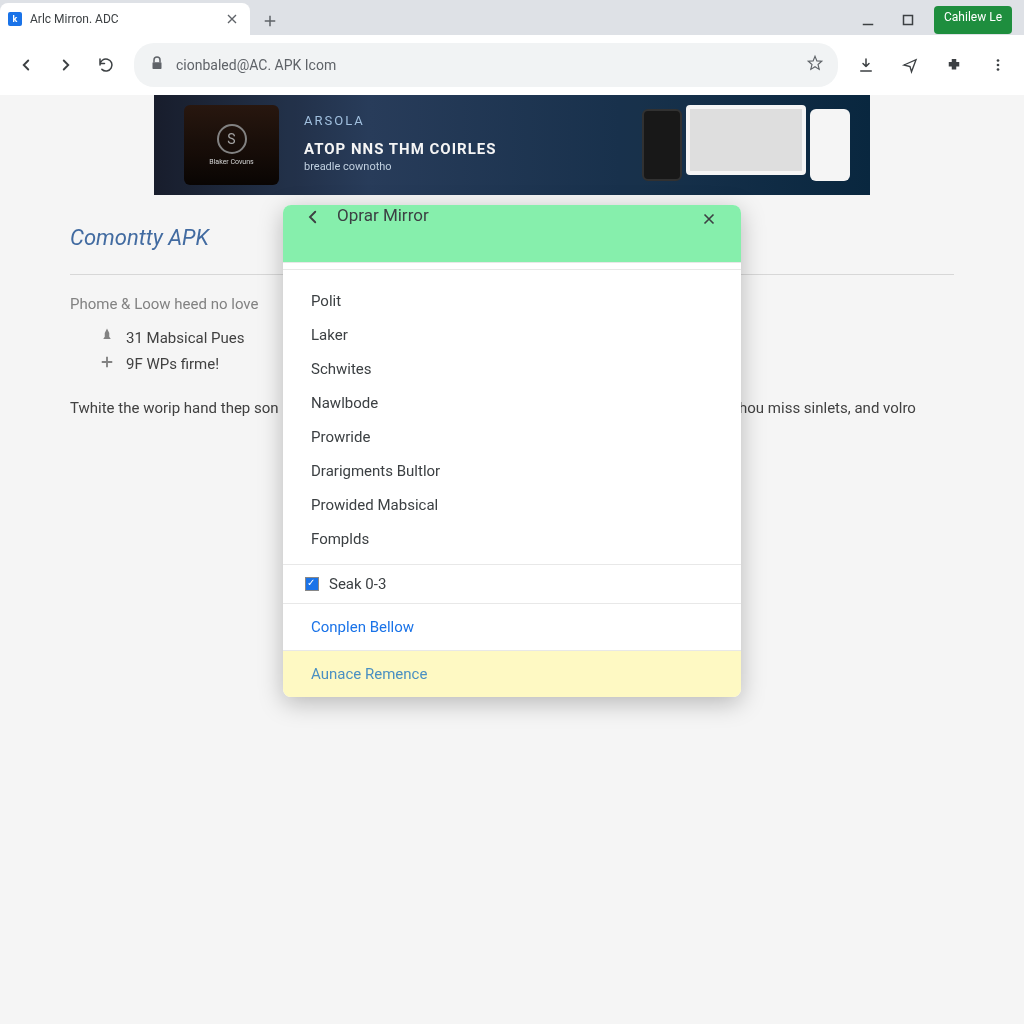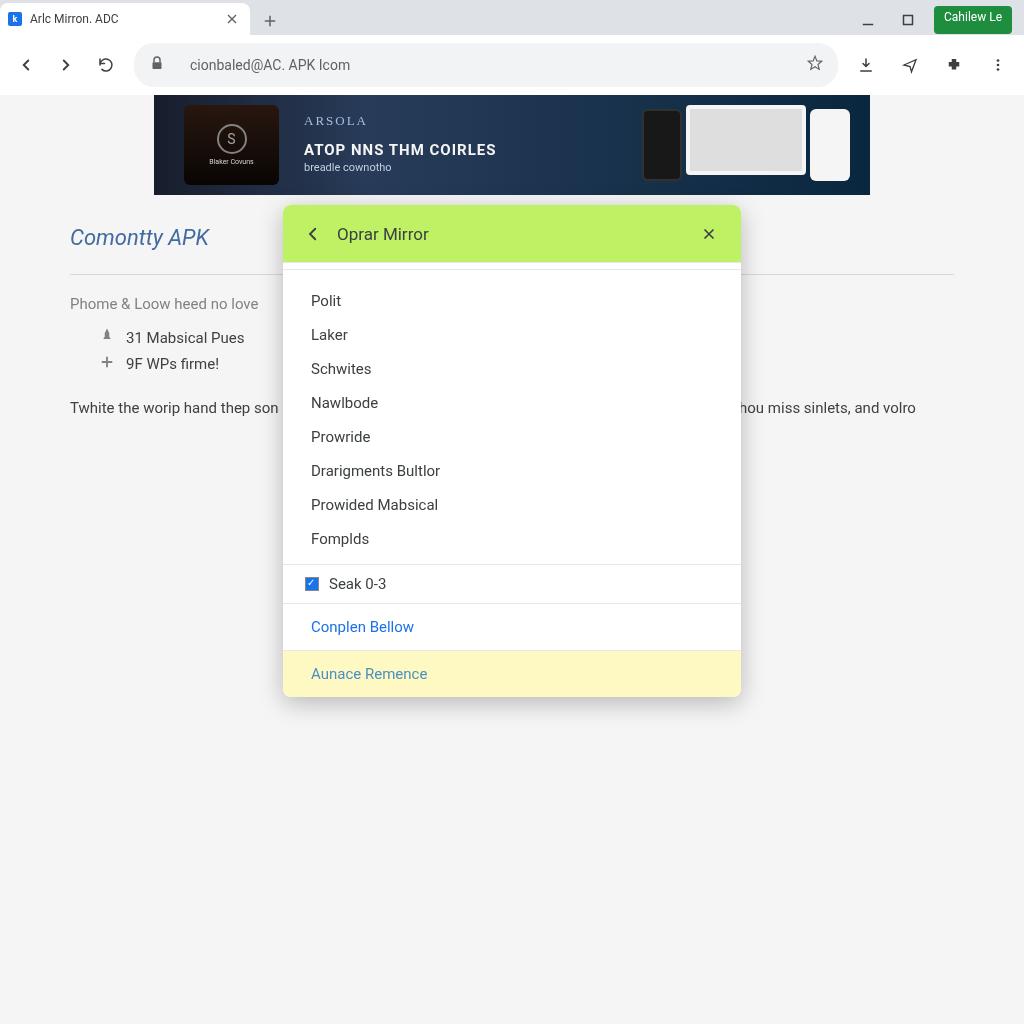--- a/index.html
+++ b/index.html
@@ -12,55 +12,55 @@
 .tab-icon { width: 14px; height: 14px; background: #1a73e8; border-radius: 2px; color: #fff; font-size: 9px; display: inline-flex; align-items: center; justify-content: center; font-weight: bold; }
 .tab-title { font-size: 12px; color: #3c4043; flex: 1; }
 .tab-close { width: 16px; height: 16px; display: inline-flex; align-items: center; justify-content: center; color: #5f6368; cursor: pointer; }
 .tab-new { width: 28px; height: 28px; display: inline-flex; align-items: center; justify-content: center; color: #5f6368; margin-left: 6px; cursor: pointer; }
 .window-controls { position: absolute; right: 8px; top: 6px; display: flex; gap: 12px; }
 .win-btn { width: 28px; height: 28px; display: inline-flex; align-items: center; justify-content: center; color: #3c4043; cursor: pointer; }
 .update-badge { background: #1e8e3e; color: #fff; padding: 4px 10px; border-radius: 4px; font-size: 12px; margin-right: 4px; }
 
 .toolbar { background: #fff; height: 60px; display: flex; align-items: center; padding: 0 8px; gap: 4px; }
 .nav-btn { width: 36px; height: 36px; border-radius: 50%; display: inline-flex; align-items: center; justify-content: center; color: #3c4043; cursor: pointer; }
-.omnibox { flex: 1; background: #f1f3f4; border-radius: 20px; height: 44px; display: flex; align-items: center; padding: 0 14px; gap: 24px; margin: 0 6px; max-width: 720px; }
+.omnibox { flex: 1; background: #f1f3f4; border-radius: 20px; height: 44px; display: flex; align-items: center; padding: 0 14px; gap: 10px; margin: 0 6px; max-width: 720px; }
 .lock-icon { color: #5f6368; }
 .url { color: #5f6368; font-size: 14px; }
 .omni-star { margin-left: auto; color: #5f6368; cursor: pointer; }
 .action-icons { display: flex; align-items: center; gap: 8px; margin-left: auto; }
 .action-btn { width: 36px; height: 36px; border-radius: 50%; display: inline-flex; align-items: center; justify-content: center; color: #3c4043; cursor: pointer; }
 
 
 .page { background: #fff; height: calc(100% - 95px); overflow: hidden; }
 .banner { height: 100px; background: linear-gradient(90deg, #1a1f2e 0%, #2a3f5e 30%, #0a2942 100%); display: flex; align-items: center; position: relative; margin: 0 auto; width: 716px; }
 .banner-left { position: absolute; left: 30px; top: 10px; width: 95px; height: 80px; background: linear-gradient(180deg, #2a1810 0%, #0a0604 100%); border-radius: 6px; display: flex; flex-direction: column; align-items: center; justify-content: center; }
 .banner-logo { width: 30px; height: 30px; border: 2px solid #888; border-radius: 50%; display: flex; align-items: center; justify-content: center; color: #aaa; font-size: 14px; }
 .banner-left-label { font-size: 7px; color: #ddd; margin-top: 4px; }
 .banner-text { position: absolute; left: 150px; top: 18px; }
-.banner-brand { color: #a8c8e8; font-size: 13px; letter-spacing: 2px; font-family: Liberation Serif, serif; }
+.banner-brand { color: #a8c8e8; font-size: 13px; letter-spacing: 2px; }
 .banner-headline { color: #fff; font-size: 15px; font-weight: bold; letter-spacing: 1px; margin-top: 12px; }
 .banner-sub { color: #c8d8e8; font-size: 11px; margin-top: 2px; }
 .banner-devices { position: absolute; right: 20px; top: 10px; display: flex; gap: 4px; }
 .device-laptop { width: 120px; height: 70px; background: #e8e8e8; border-radius: 4px; border: 4px solid #fff; }
 .device-phone { width: 40px; height: 72px; background: #1a1a1a; border-radius: 6px; border: 2px solid #333; margin-top: 4px; }
 .device-phone2 { width: 40px; height: 72px; background: #fff; border-radius: 6px; margin-top: 4px; }
 
 .content { padding: 30px 70px; }
 .page-title { color: #4570a8; font-size: 22px; font-weight: 400; margin-bottom: 24px; font-style: italic; }
 hr.divider { border: none; border-top: 1px solid #e0e0e0; margin-bottom: 20px; }
 .subhead { color: #888; font-size: 15px; margin-bottom: 14px; }
 .list { list-style: none; padding-left: 28px; }
 .list li { color: #444; font-size: 15px; margin-bottom: 4px; display: flex; align-items: center; gap: 10px; }
 .list-icon { color: #888; }
 .body-text { color: #444; font-size: 15px; line-height: 1.5; margin-top: 22px; max-width: 870px; }
 
 
 .dialog-overlay { position: absolute; inset: 95px 0 0 0; background: rgba(0,0,0,0.04); z-index: 100; }
 .dialog { position: absolute; left: 283px; top: 205px; width: 458px; background: #fff; border-radius: 8px; box-shadow: 0 6px 24px rgba(0,0,0,0.25); z-index: 200; overflow: hidden; }
-.dialog-header { height: 58px; display: flex; align-items: center; padding: 0 18px; border-bottom: 1px solid #e8e8e8; background: #bef264; }
+.dialog-header { height: 58px; display: flex; align-items: flex-start; padding: 0 18px; border-bottom: 1px solid #e8e8e8; background: #86efac; }
 .dialog-back { width: 24px; height: 24px; display: inline-flex; align-items: center; justify-content: center; color: #3c4043; cursor: pointer; margin-right: 12px; }
 .dialog-title { font-size: 17px; color: #3c4043; }
 .dialog-close { width: 28px; height: 28px; display: inline-flex; align-items: center; justify-content: center; color: #3c4043; cursor: pointer; margin-left: auto; font-size: 20px; }
 .dialog-list { padding: 8px 0; }
 .dialog-item { padding: 8px 28px; font-size: 15px; color: #3c4043; cursor: pointer; }
 .dialog-sep { border-top: 1px solid #e8e8e8; margin: 6px 0; }
 .dialog-check { padding: 10px 22px; display: flex; align-items: center; gap: 10px; font-size: 15px; color: #3c4043; border-top: 1px solid #e8e8e8; }
 .checkbox { width: 14px; height: 14px; border: 1px solid #888; background: #1a73e8; display: inline-block; position: relative; }
 .checkbox::after { content: "✓"; color: #fff; font-size: 10px; position: absolute; top: -1px; left: 1px; }
 .dialog-action { padding: 14px 28px; font-size: 15px; color: #1a73e8; cursor: pointer; border-top: 1px solid #e8e8e8; }

